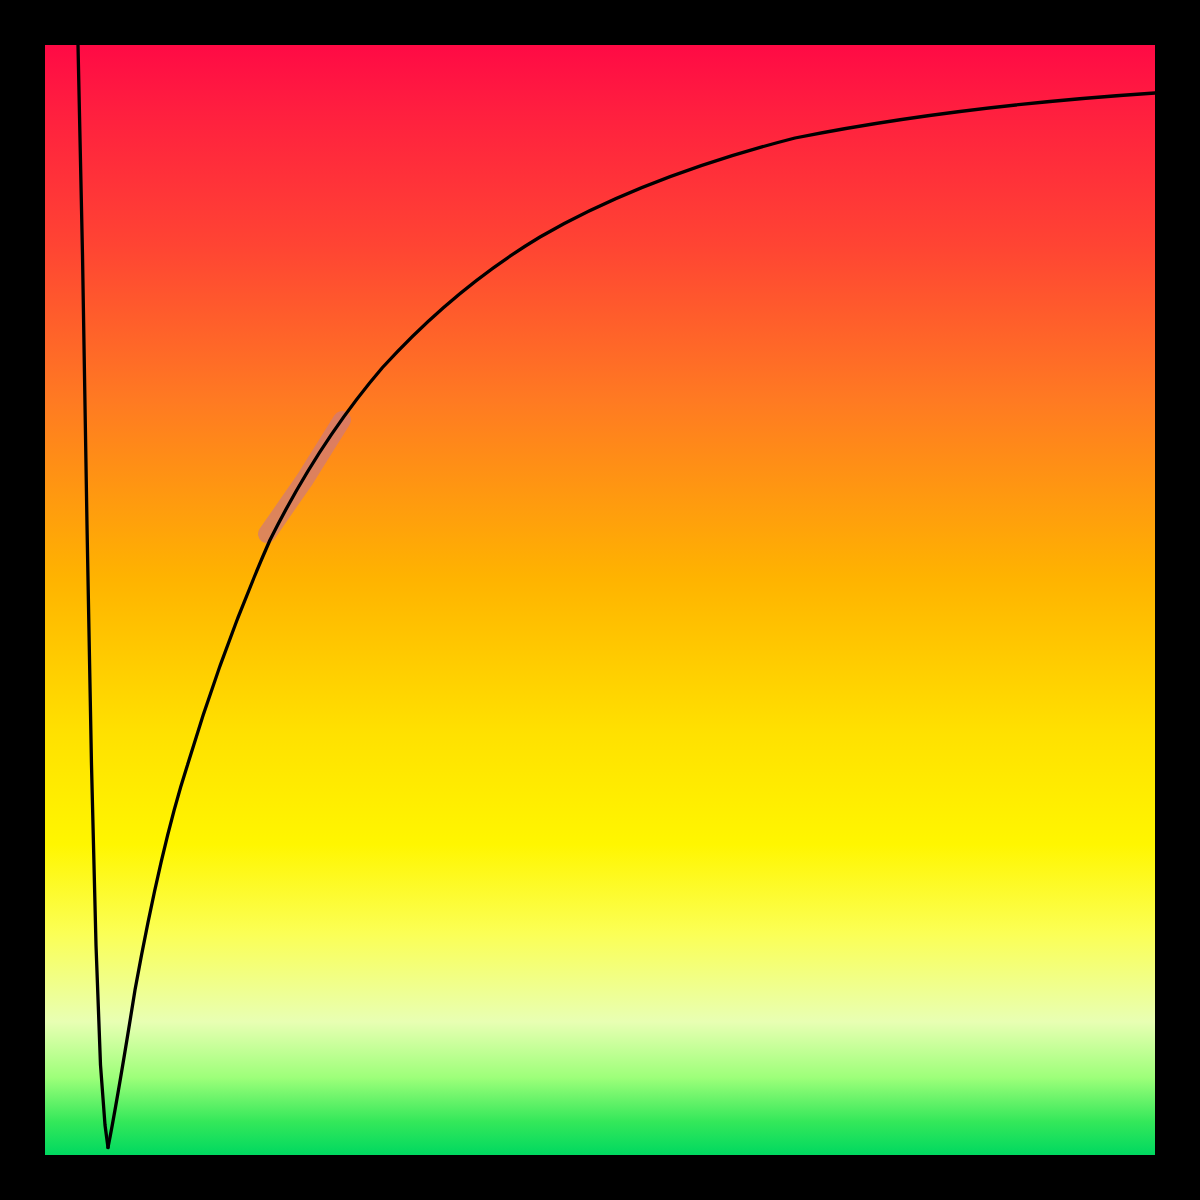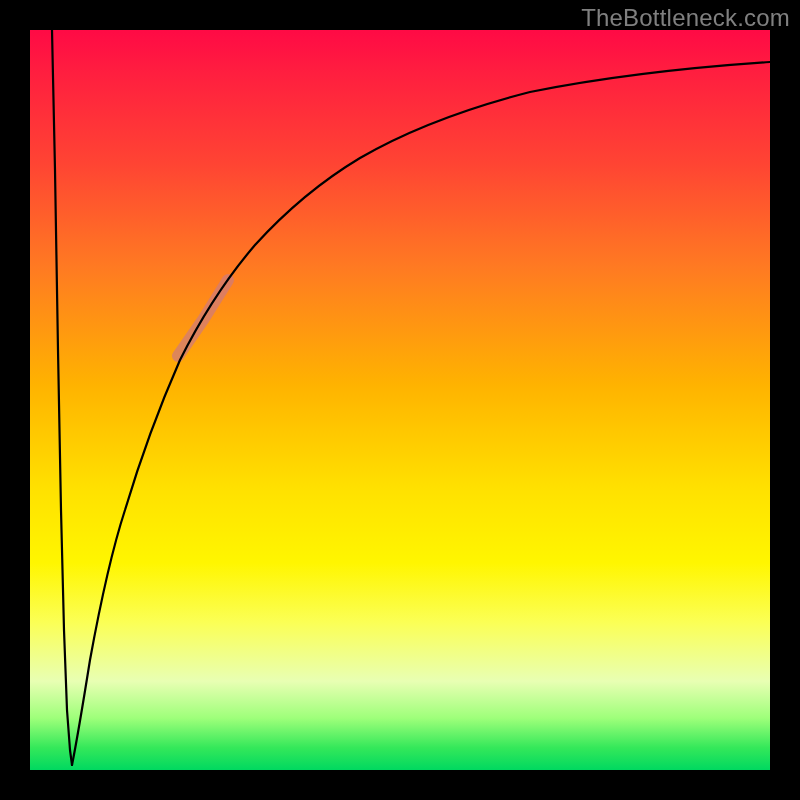--- a/index.html
+++ b/index.html
@@ -70,21 +70,20 @@
     stroke-opacity: 0.72;
     stroke-width: 12;
     stroke-linecap: round;
   }
 </style>
 </head>
 <body>
 
 <div class="frame">
 
-  <div class="watermark">TheBottleneck.com</div>
 
   <div class="plot-area">
     <svg class="curves" viewBox="0 0 740 740" preserveAspectRatio="none">
 
       <path class="highlight" d="M 148 326  L 173 290  L 198 250"></path>
 
       <path class="curve" d="M 22 0
                L 25 140
                L 28 320
                L 31 480

